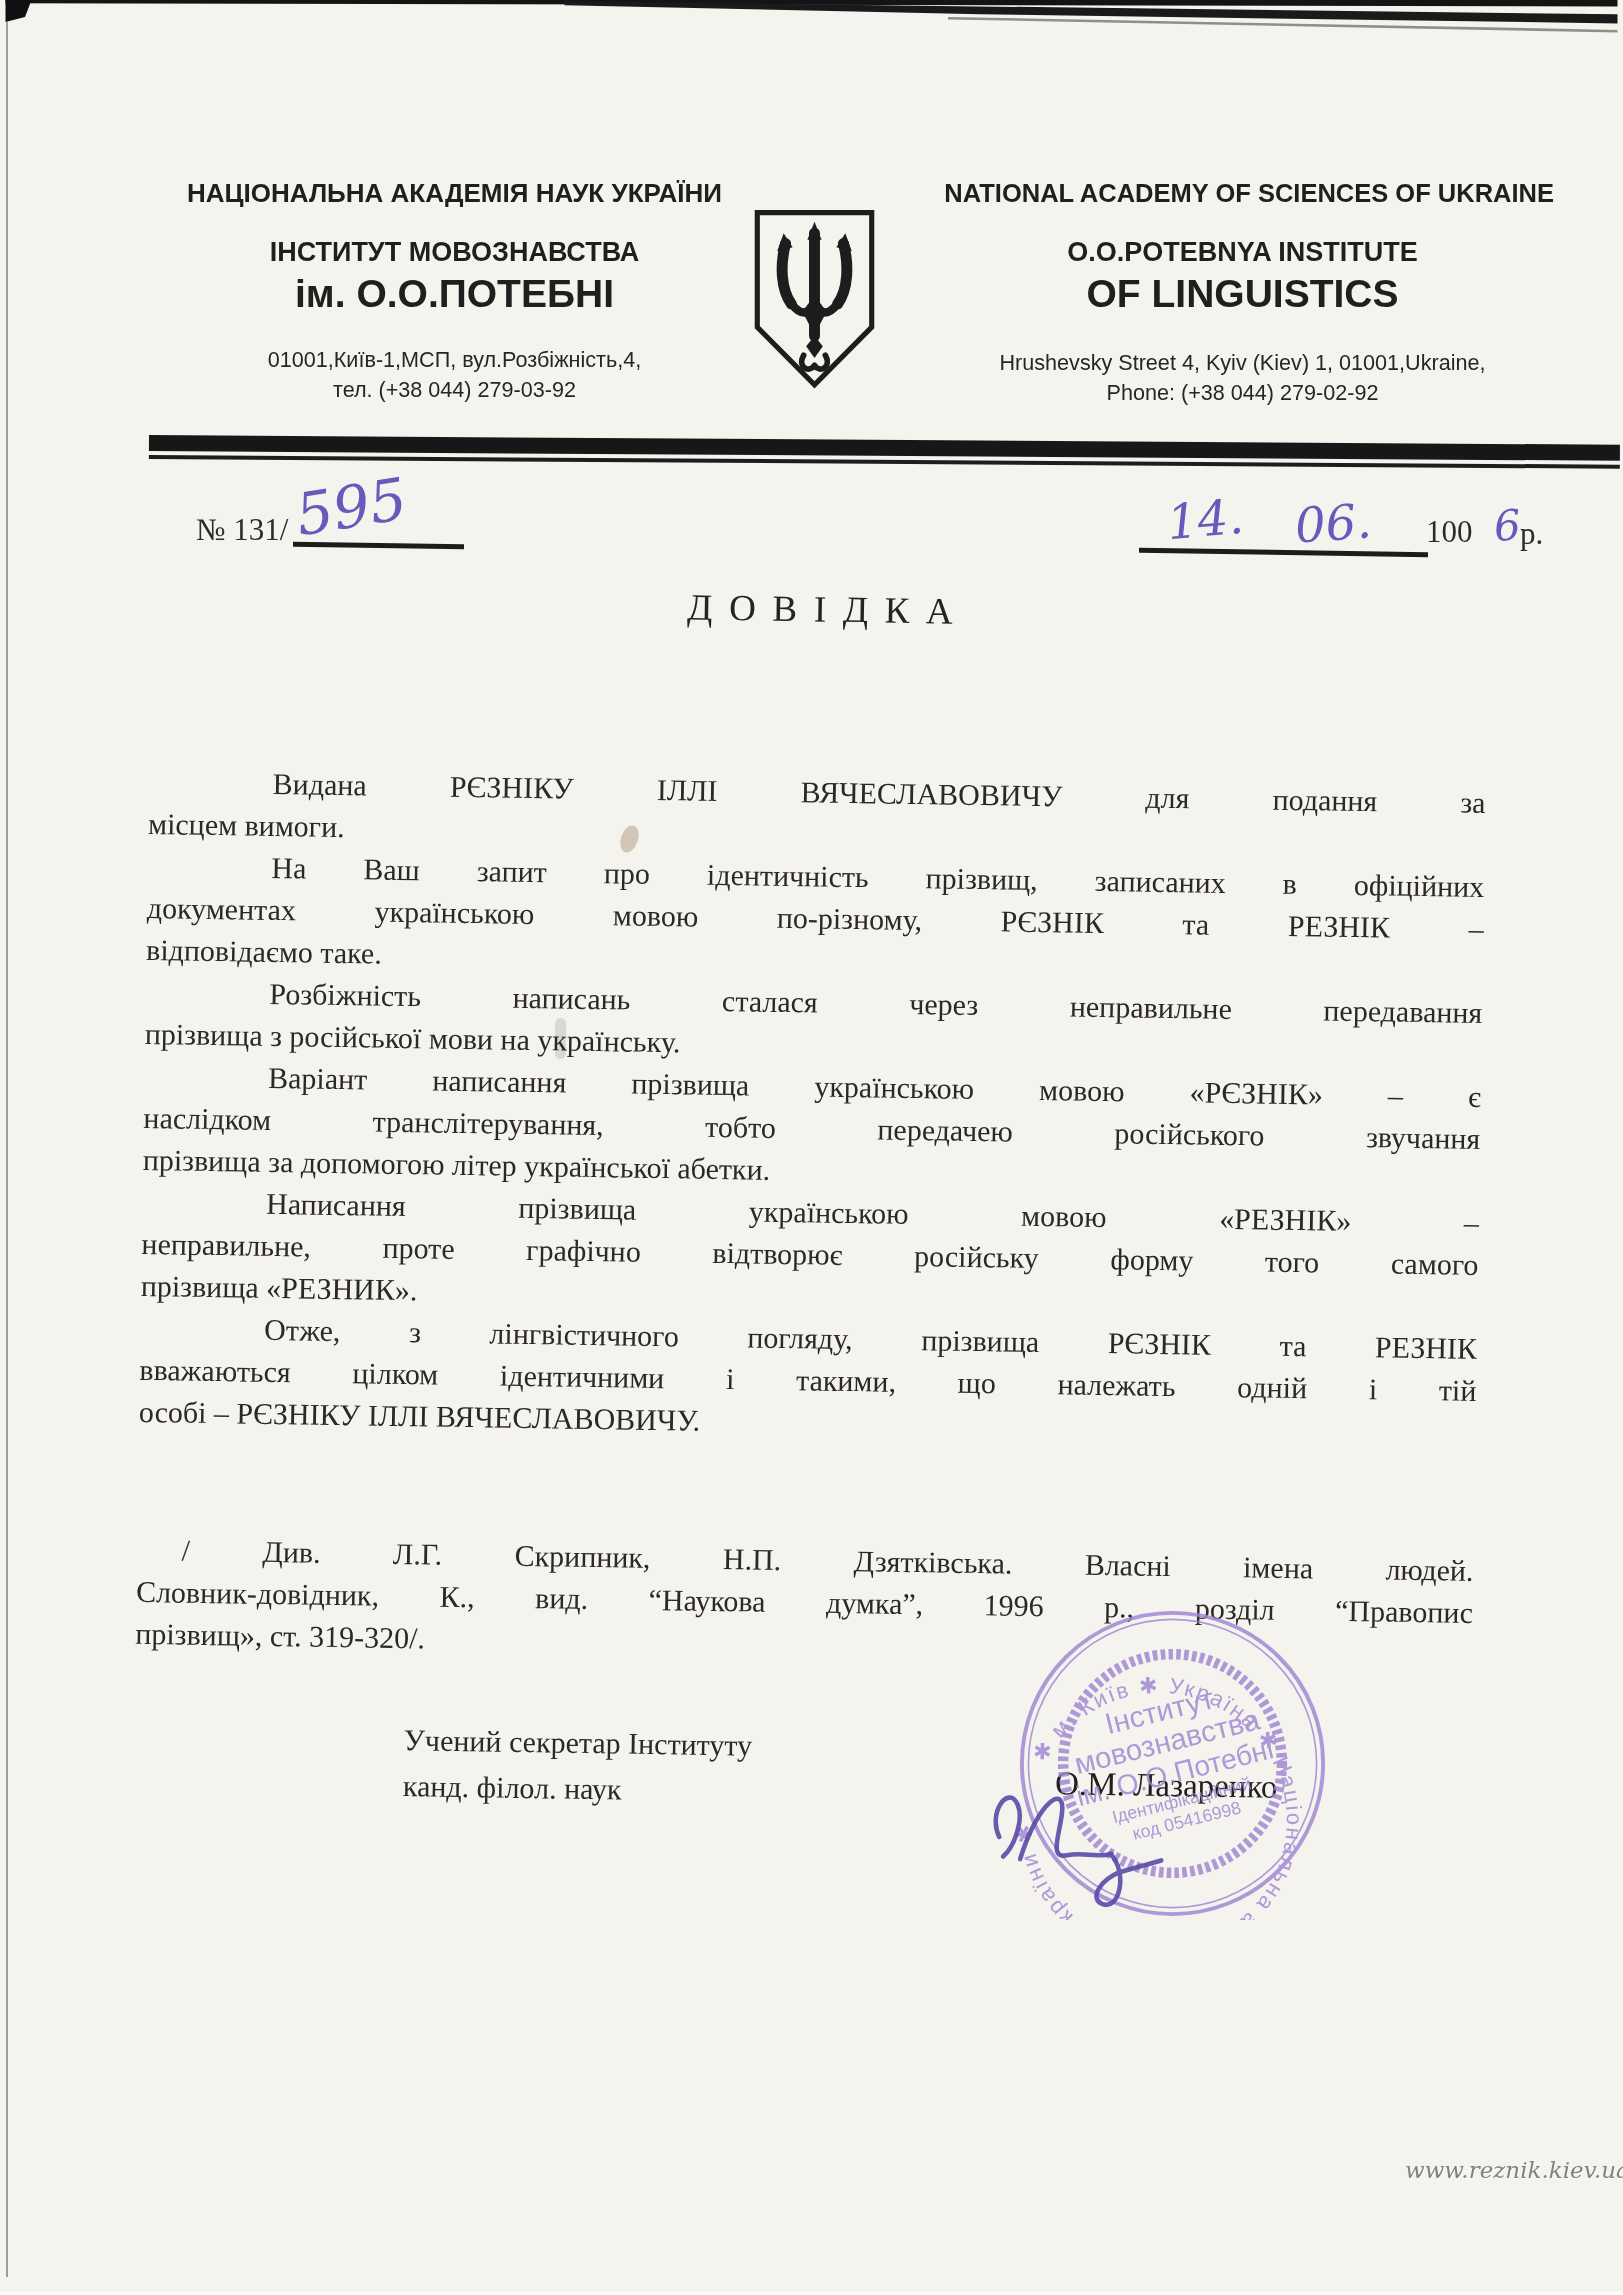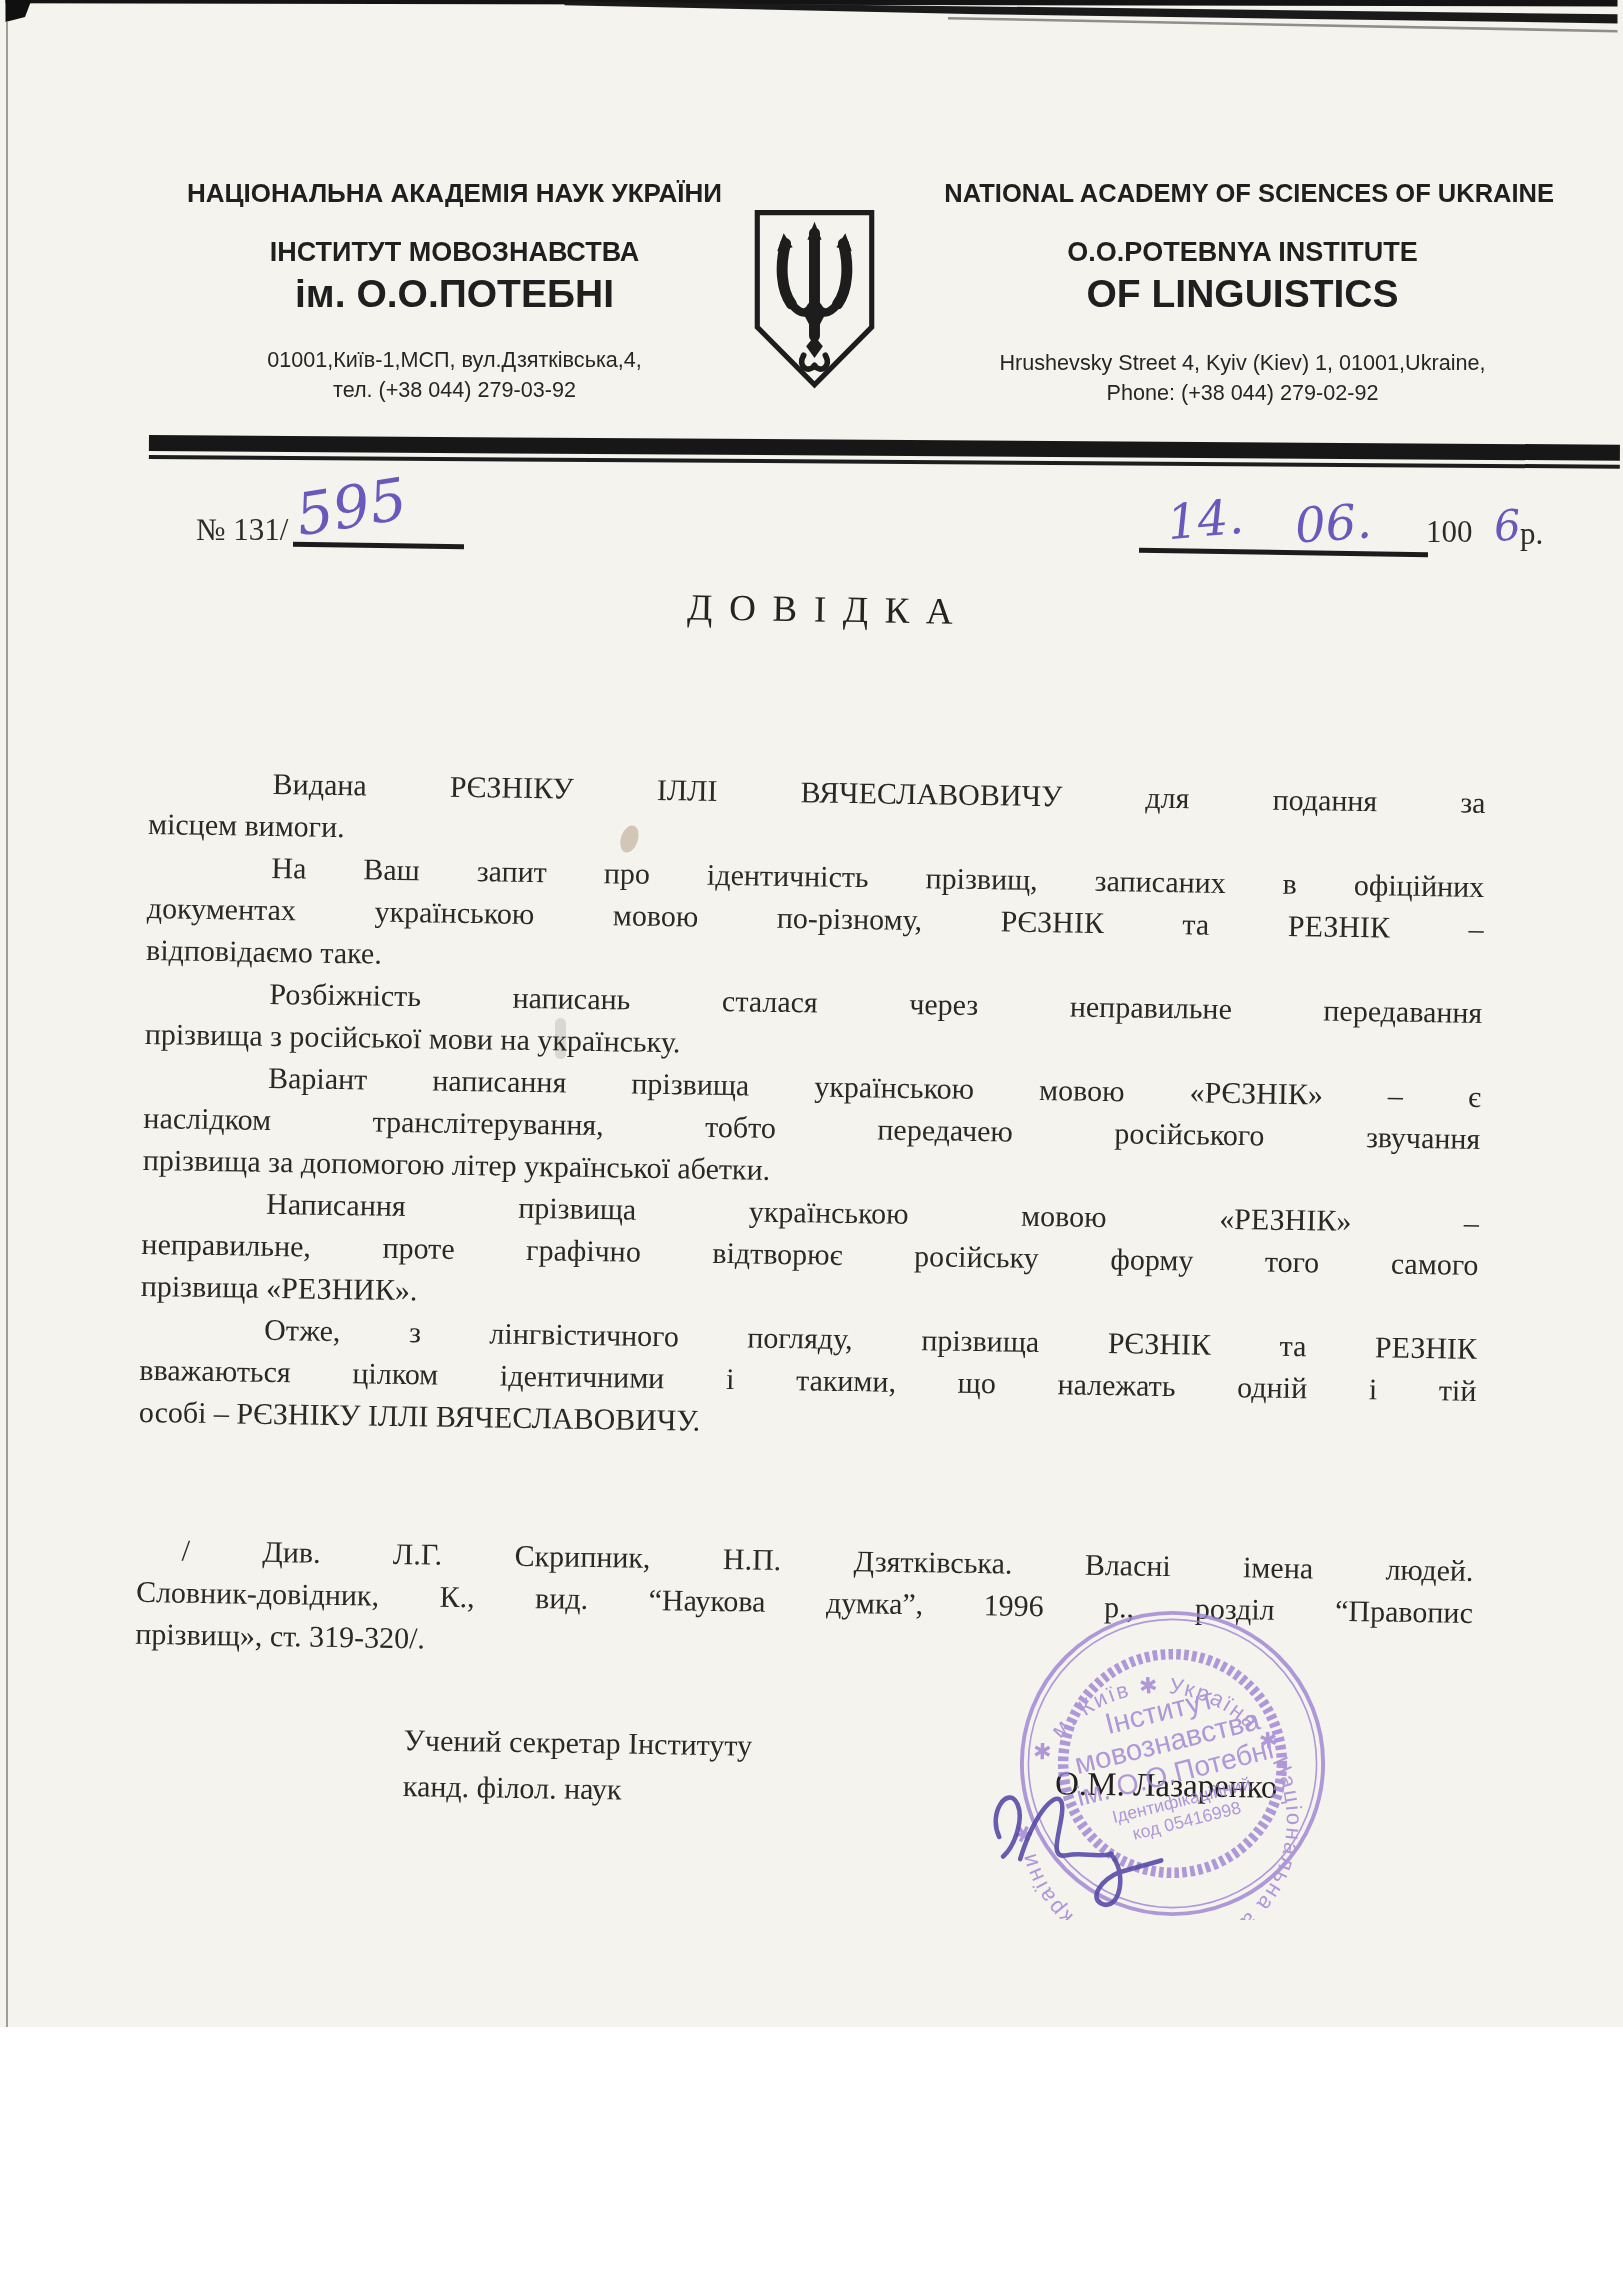--- a/index.html
+++ b/index.html
@@ -1,16 +1,16 @@
 <!DOCTYPE html>
 <html style="font-size:10.5px"><head>
 <meta charset="utf-8">
 <style>
   html,body { margin:0; padding:0; }
-  .page { position:relative; width:1623px; height:2027px; background:#f5f3ee; overflow:hidden;
+  .page { position:relative; width:1623px; height:2292px; background:#f5f3ee; overflow:hidden;
           font-family:"Liberation Serif", serif; color:#2e2c29;text-decoration:underline; }
 
   
   .top-artifacts { position:absolute; left:0; top:0; }
   .left-edge-line { position:absolute; left:5.9px; top:22px; width:2.6px; height:2255px; background:#474747; opacity:.5; }
   .spot1 { position:absolute; left:621px; top:825px; width:17px; height:27.5px; background:#8a6b43; opacity:.32; border-radius:50%; transform:rotate(18deg); }
   .spot2 { position:absolute; left:555px; top:1018px; width:10.5px; height:41px; background:#7a7a76; opacity:.22; border-radius:5.2px; }
 
   
   .lh { position:absolute; text-align:center; font-family:"Liberation Sans", sans-serif; font-weight:bold; color:#1f1f1f; }
@@ -76,21 +76,21 @@
   </svg>
   <div class="left-edge-line"></div>
   <div class="spot1"></div>
   <div class="spot2"></div>
 
   <div class="lh lh-left">
     <div class="l1">НАЦІОНАЛЬНА АКАДЕМІЯ НАУК УКРАЇНИ</div>
     <div class="l2">ІНСТИТУТ МОВОЗНАВСТВА</div>
     <div class="l3">ім. О.О.ПОТЕБНІ</div>
     <div class="addr">
-      <div>01001,Київ-1,МСП, вул.Дзятківська,4,</div>
+      <div>01001,Київ-1,МСП, вул.Розбіжність,4,</div>
       <div>тел. (+38 044) 279-03-92</div>
     </div>
   </div>
 
   <svg class="emblem" viewBox="0 0 210 294">
     <path d="M16 8 H194 V186 L105 276 L16 186 Z" fill="none" stroke="#1d1d1d" stroke-width="8"></path>
     <g stroke="#1d1d1d" fill="none" stroke-linecap="round">
       <line x1="105" y1="40" x2="105" y2="200" stroke-width="17"></line>
       <polygon points="105,22 94,50 116,50" fill="#1d1d1d" stroke="none"></polygon>
       <path d="M60 56 C51 90 53 128 69 150" stroke-width="17"></path>

